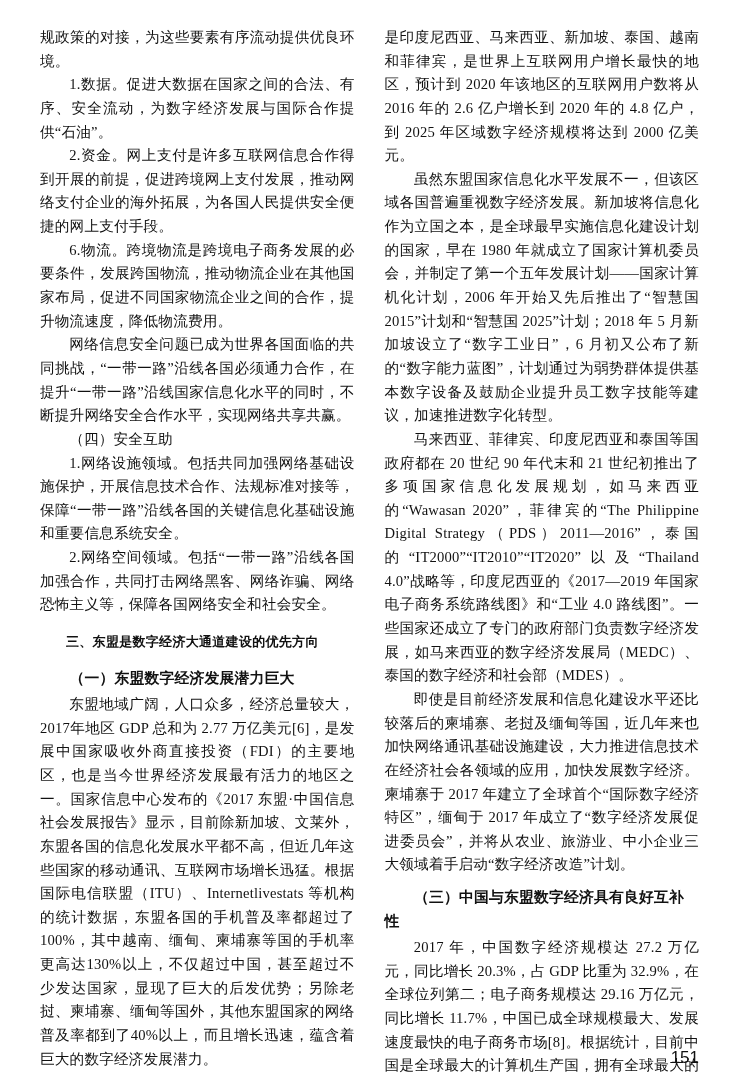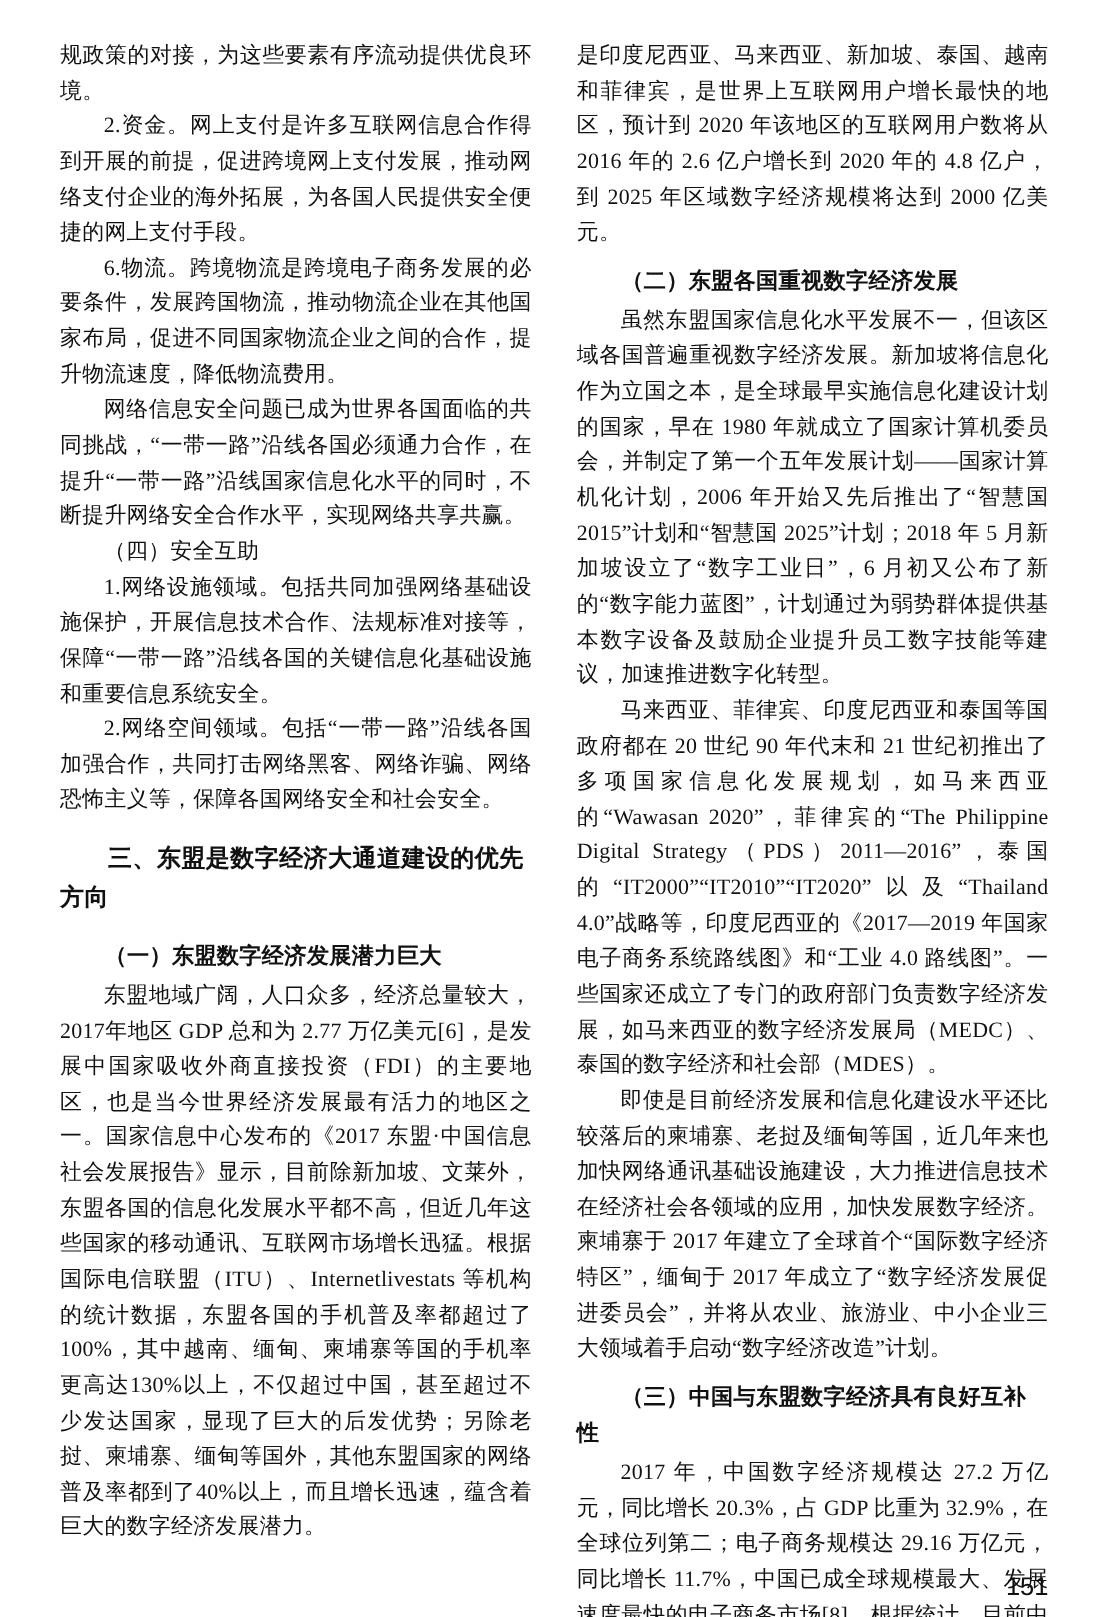--- a/index.html
+++ b/index.html
@@ -40,21 +40,21 @@
     letter-spacing: 0.2px;
   }
   p.indent {
     text-indent: 2em;
   }
   p.noindent {
     text-indent: 0;
   }
   h2.section {
     margin: 14px 0 6px 0;
-    font-size: 16px;
+    font-size: 13px;
     font-weight: bold;
     line-height: 1.62;
     text-indent: 2em;
     letter-spacing: 0.3px;
   }
   h3.subsection {
     margin: 9px 0 2px 0;
     font-size: 14.8px;
     font-weight: bold;
     line-height: 1.62;
@@ -71,35 +71,35 @@
   }
 </style>
 </head>
 <body>
 
 <div class="page">
   <div class="columns">
 
     <div class="col">
       <p class="noindent">规政策的对接，为这些要素有序流动提供优良环境。</p>
+      <p class="indent">1.数据。促进大数据在国家之间的合法、有序、安全流动，为数字经济发展与国际合作提供“石油”。</p>
       <p class="indent">2.资金。网上支付是许多互联网信息合作得到开展的前提，促进跨境网上支付发展，推动网络支付企业的海外拓展，为各国人民提供安全便捷的网上支付手段。</p>
       <p class="indent">6.物流。跨境物流是跨境电子商务发展的必要条件，发展跨国物流，推动物流企业在其他国家布局，促进不同国家物流企业之间的合作，提升物流速度，降低物流费用。</p>
       <p class="indent">网络信息安全问题已成为世界各国面临的共同挑战，“一带一路”沿线各国必须通力合作，在提升“一带一路”沿线国家信息化水平的同时，不断提升网络安全合作水平，实现网络共享共赢。</p>
       <p class="indent">（四）安全互助</p>
       <p class="indent">1.网络设施领域。包括共同加强网络基础设施保护，开展信息技术合作、法规标准对接等，保障“一带一路”沿线各国的关键信息化基础设施和重要信息系统安全。</p>
       <p class="indent">2.网络空间领域。包括“一带一路”沿线各国加强合作，共同打击网络黑客、网络诈骗、网络恐怖主义等，保障各国网络安全和社会安全。</p>
       <h2 class="section">三、东盟是数字经济大通道建设的优先方向</h2>
       <h3 class="subsection">（一）东盟数字经济发展潜力巨大</h3>
       <p class="indent">东盟地域广阔，人口众多，经济总量较大，2017年地区 GDP 总和为 2.77 万亿美元[6]，是发展中国家吸收外商直接投资（FDI）的主要地区，也是当今世界经济发展最有活力的地区之一。国家信息中心发布的《2017 东盟·中国信息社会发展报告》显示，目前除新加坡、文莱外，东盟各国的信息化发展水平都不高，但近几年这些国家的移动通讯、互联网市场增长迅猛。根据国际电信联盟（ITU）、Internetlivestats 等机构的统计数据，东盟各国的手机普及率都超过了100%，其中越南、缅甸、柬埔寨等国的手机率更高达130%以上，不仅超过中国，甚至超过不少发达国家，显现了巨大的后发优势；另除老挝、柬埔寨、缅甸等国外，其他东盟国家的网络普及率都到了40%以上，而且增长迅速，蕴含着巨大的数字经济发展潜力。</p>
 
     </div>
 
     <div class="col">
       <p class="noindent">是印度尼西亚、马来西亚、新加坡、泰国、越南和菲律宾，是世界上互联网用户增长最快的地区，预计到 2020 年该地区的互联网用户数将从 2016 年的 2.6 亿户增长到 2020 年的 4.8 亿户，到 2025 年区域数字经济规模将达到 2000 亿美元。</p>
-      <h3 class="subsection">（二）东盟各国重视数字经济发展</h3>
       <p class="indent">虽然东盟国家信息化水平发展不一，但该区域各国普遍重视数字经济发展。新加坡将信息化作为立国之本，是全球最早实施信息化建设计划的国家，早在 1980 年就成立了国家计算机委员会，并制定了第一个五年发展计划——国家计算机化计划，2006 年开始又先后推出了“智慧国 2015”计划和“智慧国 2025”计划；2018 年 5 月新加坡设立了“数字工业日”，6 月初又公布了新的“数字能力蓝图”，计划通过为弱势群体提供基本数字设备及鼓励企业提升员工数字技能等建议，加速推进数字化转型。</p>
       <p class="indent">马来西亚、菲律宾、印度尼西亚和泰国等国政府都在 20 世纪 90 年代末和 21 世纪初推出了多项国家信息化发展规划，如马来西亚的“Wawasan 2020”，菲律宾的“The Philippine Digital Strategy（PDS）2011—2016”，泰国的“IT2000”“IT2010”“IT2020”以及“Thailand 4.0”战略等，印度尼西亚的《2017—2019 年国家电子商务系统路线图》和“工业 4.0 路线图”。一些国家还成立了专门的政府部门负责数字经济发展，如马来西亚的数字经济发展局（MEDC）、泰国的数字经济和社会部（MDES）。</p>
       <p class="indent">即使是目前经济发展和信息化建设水平还比较落后的柬埔寨、老挝及缅甸等国，近几年来也加快网络通讯基础设施建设，大力推进信息技术在经济社会各领域的应用，加快发展数字经济。柬埔寨于 2017 年建立了全球首个“国际数字经济特区”，缅甸于 2017 年成立了“数字经济发展促进委员会”，并将从农业、旅游业、中小企业三大领域着手启动“数字经济改造”计划。</p>
       <h3 class="subsection">（三）中国与东盟数字经济具有良好互补性</h3>
       <p class="indent">2017 年，中国数字经济规模达 27.2 万亿元，同比增长 20.3%，占 GDP 比重为 32.9%，在全球位列第二；电子商务规模达 29.16 万亿元，同比增长 11.7%，中国已成全球规模最大、发展速度最快的电子商务市场[8]。根据统计，目前中国是全球最大的计算机生产国，拥有全球最大的通信网络，2017 年微型计算机产量达 30678.4 万台，全国电话用户总数达到 16.1 亿户，其中移动电话用户 14.2 亿户[9]。东盟的数字经济发展整体上仍处于初级阶段，具备弯道超车跨越式发展机遇，未来将成为东盟经济增长</p>
     </div>
 
   </div>
 
   <div class="page-number">151</div>

